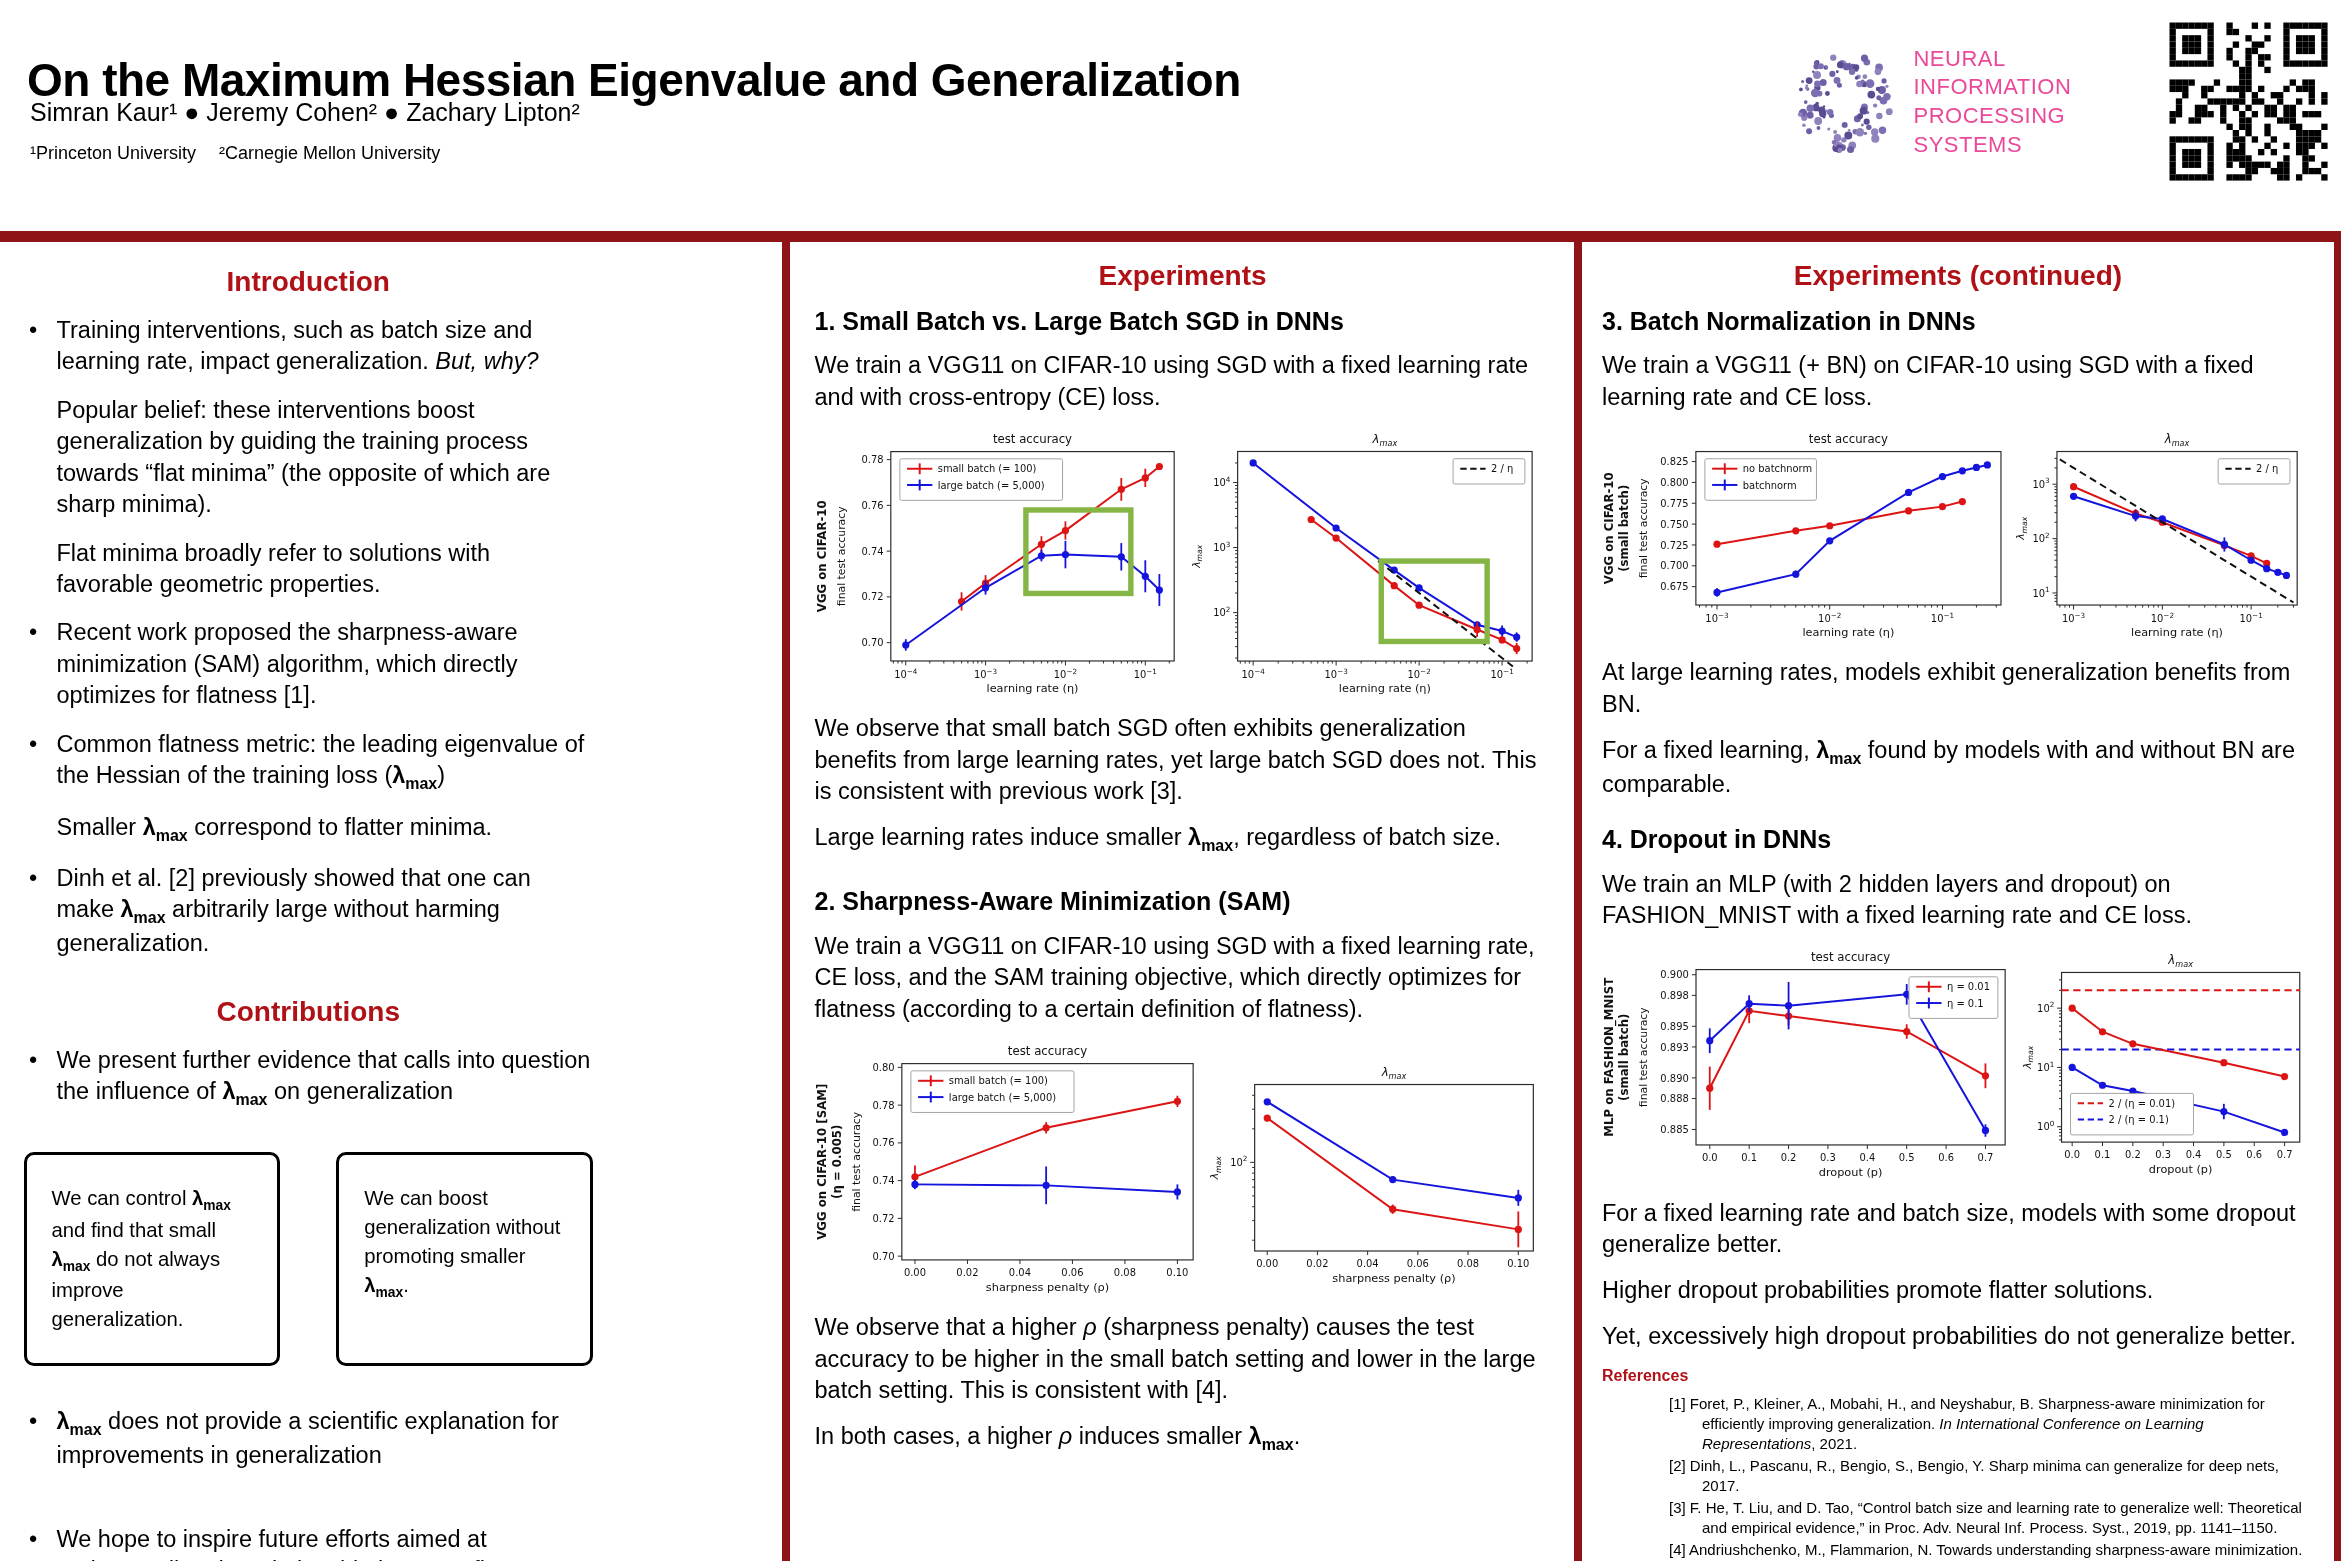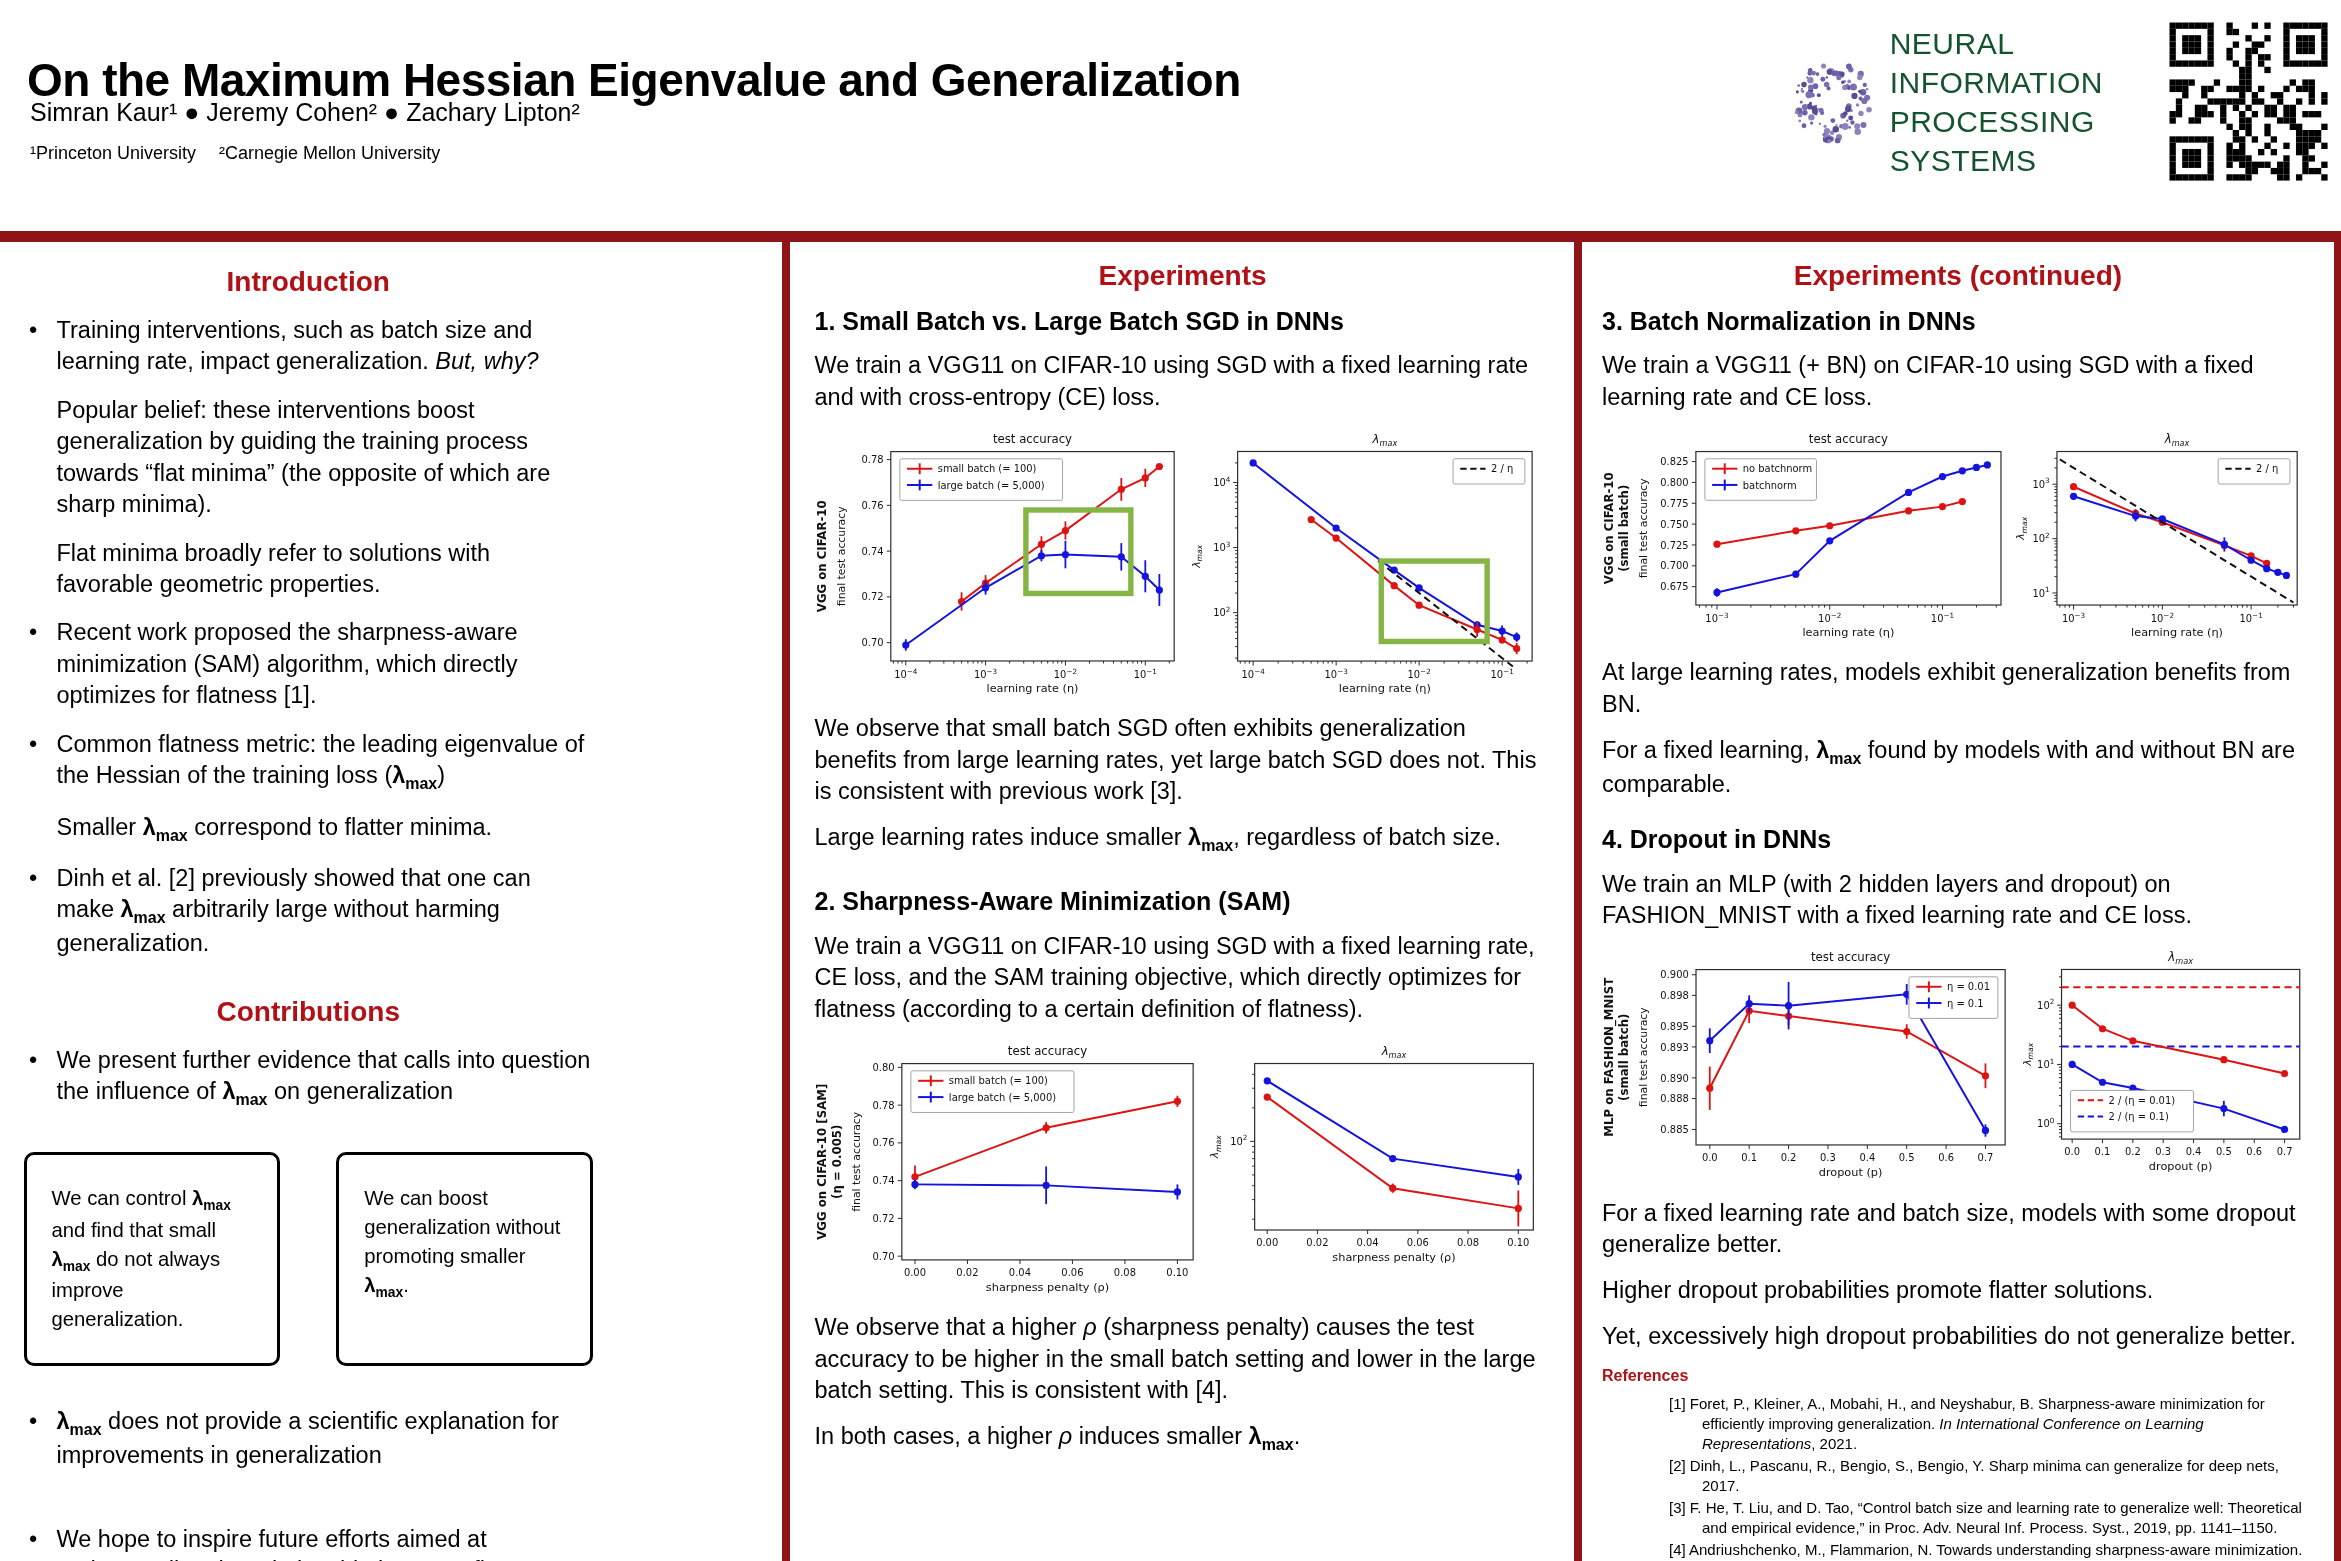--- a/index.html
+++ b/index.html
@@ -7,21 +7,21 @@
   html,body{margin:0;padding:0}
   body{width:2342px;height:1561px;position:relative;background:#ffffff;color:#000;
        font-family:"Liberation Sans",sans-serif;overflow:hidden}
 
   
   header{position:absolute;left:0;top:0;width:2342px;height:225px}
   .title{position:absolute;left:27px;top:22px;font-size:46px;font-weight:bold;letter-spacing:-0.5px}
   .authors{position:absolute;left:30px;top:98px;font-size:25px}
   .affils{position:absolute;left:30px;top:143px;font-size:18px}
   .logo{position:absolute;left:1782px;top:25px;width:379px;height:154px;display:flex;align-items:center;gap:5.4px}
-  .logo-text{color:#14532d;font-size:30px;letter-spacing:0.5px;line-height:1.3;font-family:"Liberation Sans",sans-serif}
+  .logo-text{color:#ec4899;font-size:22px;letter-spacing:0.5px;line-height:1.3;font-family:"Liberation Sans",sans-serif}
   .qr{position:absolute;left:2165px;top:18px}
 
   
   .hrule{position:absolute;left:0;top:231px;width:2342px;height:11px;background:var(--rule)}
   .vrule{position:absolute;top:231px;bottom:0;width:8.1px;background:var(--rule)}
   #v1{left:782px}#v2{left:1574px}#v3{left:2334px}
 
   
   .col{position:absolute;top:242px;bottom:0}
   .col-left{left:0;width:620px;padding:12.6px 27px 0 23.5px}
@@ -36,21 +36,21 @@
   .bullet::before{content:"•";position:absolute;left:5.4px}
   .indent{padding-left:33px}
   .lmax{font-weight:bold}
   sub{font-size:68%}
   .gap-top{margin-top:52px !important}
   .gap-top2{margin-top:40px !important}
 
   .boxes{display:flex;gap:56px;margin:42px 0 31px;justify-content:center}
   .cbox{border:3.2px solid #000;border-radius:10px;padding:29px 25px;font-size:20.3px;line-height:1.42;width:271px}
 
-  .chart-row{display:flex;align-items:flex-start;margin:3.6px 0 1.8px}
+  .chart-row{display:flex;align-items:flex-end;margin:3.6px 0 1.8px}
   svg.chart{font-family:"DejaVu Sans",sans-serif;fill:#111}
 
   .refs-head{color:var(--accent);font-weight:bold;font-size:16px;text-align:left;margin:12.6px 0 9px}
   .refs{font-size:15px;line-height:1.34;margin-left:42px;width:660px}
   .ref{padding-left:58px;text-indent:-33px;margin:1.8px 0}
 </style>
 </head>
 <body>
 
 <header>

